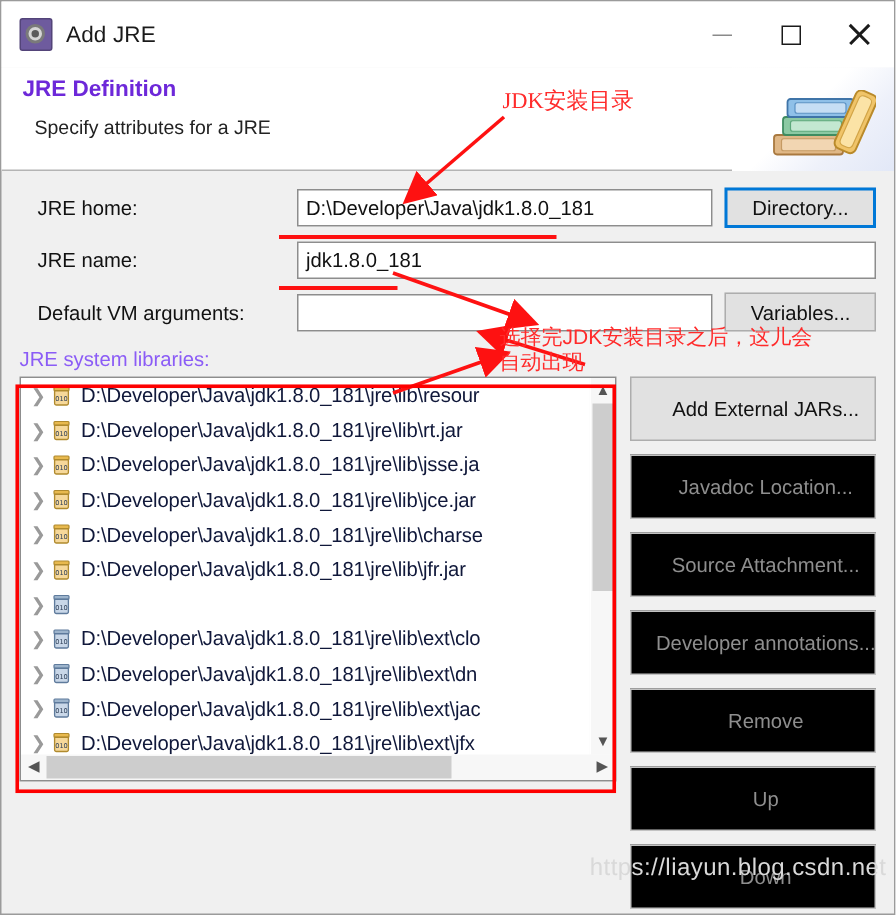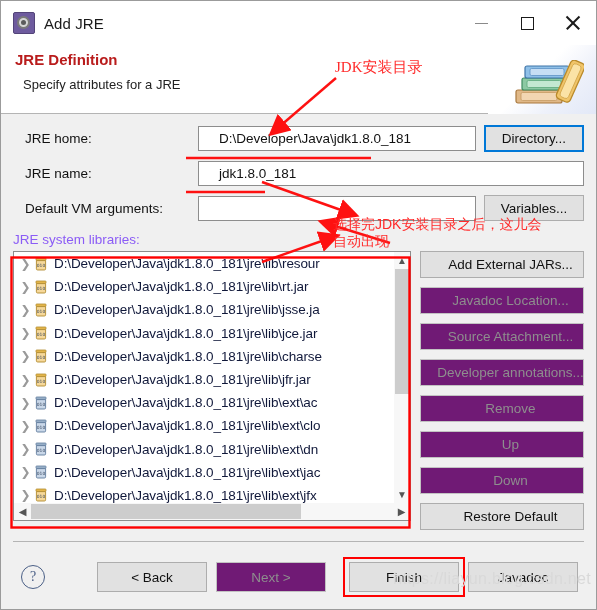--- a/index.html
+++ b/index.html
@@ -56,48 +56,48 @@
   }
   .win-btn.close span::before{transform:rotate(45deg);}
   .win-btn.close span::after{transform:rotate(-45deg);}
 
   
   .wiz-head{
     flex:0 0 auto;background:#ffffff;height:69px;
     position:relative;border-bottom:1px solid #b4b4b4;
     padding:0 0 0 14px;box-sizing:border-box;
   }
-  .wiz-title{font-size:15px;font-weight:bold;color:#b91c1c;padding-top:6px;}
+  .wiz-title{font-size:15px;font-weight:bold;color:#6d28d9;padding-top:6px;}
   .wiz-sub{font-size:13px;color:#222;padding-top:9px;padding-left:8px;}
   .wiz-banner{
     position:absolute;right:0;top:0;width:108px;height:69px;
     background:linear-gradient(135deg,#ffffff 0%,#ffffff 45%,#eef1fa 70%,#e2e8f7 100%);
     overflow:hidden;
   }
   .books{position:absolute;right:12px;bottom:8px;width:72px;height:46px;}
 
   
   .content{flex:1 1 auto;position:relative;padding:0 12px;box-sizing:border-box;}
   .row{display:flex;align-items:center;margin-top:9px;margin-left:12px;}
   .lbl{font-size:13.5px;color:#111;flex:0 0 auto;}
   .lbl.w1{width:173px;}
   .tf{
     height:25px;box-sizing:border-box;
     border:1px solid #8d8d8d;background:#fff;
     font-family:"Liberation Sans",sans-serif;font-size:13.5px;color:#111;
-    padding:0 20px;line-height:23px;white-space:nowrap;overflow:hidden;
+    padding:0 5px;line-height:23px;white-space:nowrap;overflow:hidden;
   }
   .btn{
     box-sizing:border-box;border:1px solid #adadad;background:#e1e1e1;
     font-family:"Liberation Sans",sans-serif;font-size:13.5px;color:#111;
     height:26px;display:flex;align-items:center;justify-content:center;
     white-space:nowrap;
   }
   .btn.focus{border:2px solid #0078d7;background:#e1e1e1;}
-  .btn.disabled{color:#8e8e8e;background:#701a75;border-color:#c2c2c2;}
+  .btn.disabled{color:#8e8e8e;background:#000000;border-color:#c2c2c2;}
   .sec-lbl{font-size:13.5px;color:#8b5cf6;margin-top:11px;}
 
   
   .libs{display:flex;margin-top:4px;}
   .listwrap{
     position:relative;width:398px;height:270px;box-sizing:border-box;
     border:1px solid #8d8d8d;background:#fff;overflow:hidden;
   }
   .list{
     position:absolute;left:0;top:0;right:16px;bottom:17px;
@@ -125,21 +125,21 @@
   .vsb .thumb{position:absolute;left:1px;right:1px;top:17px;height:125px;background:#cdcdcd;}
   .hsb{
     position:absolute;left:0;right:0;bottom:0;height:17px;
     background:#f7f7f7;display:flex;align-items:center;
   }
   .hsb .arw{width:17px;text-align:center;color:#555;font-size:10px;flex:0 0 auto;}
   .hsb .track{flex:1 1 auto;height:15px;position:relative;}
   .hsb .thumb{position:absolute;left:0;top:0;height:15px;width:270px;background:#cdcdcd;}
 
   .sidebtns{display:flex;flex-direction:column;margin-left:9px;gap:9px;}
-  .sidebtns .btn{width:164px;height:27px;padding-left:17px;}
+  .sidebtns .btn{width:164px;height:43px;padding-left:17px;}
 
   
   .footsep{height:1px;background:#b4b4b4;margin-top:11px;}
   .foot{
     flex:0 0 auto;height:64px;display:flex;align-items:center;
     padding:0 12px;box-sizing:border-box;position:relative;
   }
   .help{
     width:22px;height:22px;border:1.6px solid #4a5f86;border-radius:50%;
     color:#4a5f86;font-size:14px;display:flex;align-items:center;justify-content:center;
@@ -301,21 +301,20 @@
             </div>
             <div class="lrow">
               <span class="twisty">❯</span>
               <span class="jar">
                 <svg viewBox="0 0 16 16" width="16" height="16">
                   <rect x="3" y="2" width="10" height="2.4" rx="0.6" fill="#9db4cc" stroke="#5f7b9c" stroke-width="0.8"></rect>
                   <path d="M3.4,4.6 h9.2 v8.2 a1.2,1.2 0 0 1 -1.2,1.2 h-6.8 a1.2,1.2 0 0 1 -1.2,-1.2 z" fill="#c9d7e8" stroke="#5f7b9c" stroke-width="0.9"></path>
                   <text x="8" y="11.4" font-size="4.4" text-anchor="middle" fill="#2b3c55" font-family="DejaVu Sans">010</text>
                 </svg>
               </span>
-              <span class="ptext">D:\Developer\Java\jdk1.8.0_181\jre\lib\ext\ac</span>
             </div>
             <div class="lrow">
               <span class="twisty">❯</span>
               <span class="jar">
                 <svg viewBox="0 0 16 16" width="16" height="16">
                   <rect x="3" y="2" width="10" height="2.4" rx="0.6" fill="#9db4cc" stroke="#5f7b9c" stroke-width="0.8"></rect>
                   <path d="M3.4,4.6 h9.2 v8.2 a1.2,1.2 0 0 1 -1.2,1.2 h-6.8 a1.2,1.2 0 0 1 -1.2,-1.2 z" fill="#c9d7e8" stroke="#5f7b9c" stroke-width="0.9"></path>
                   <text x="8" y="11.4" font-size="4.4" text-anchor="middle" fill="#2b3c55" font-family="DejaVu Sans">010</text>
                 </svg>
               </span>

